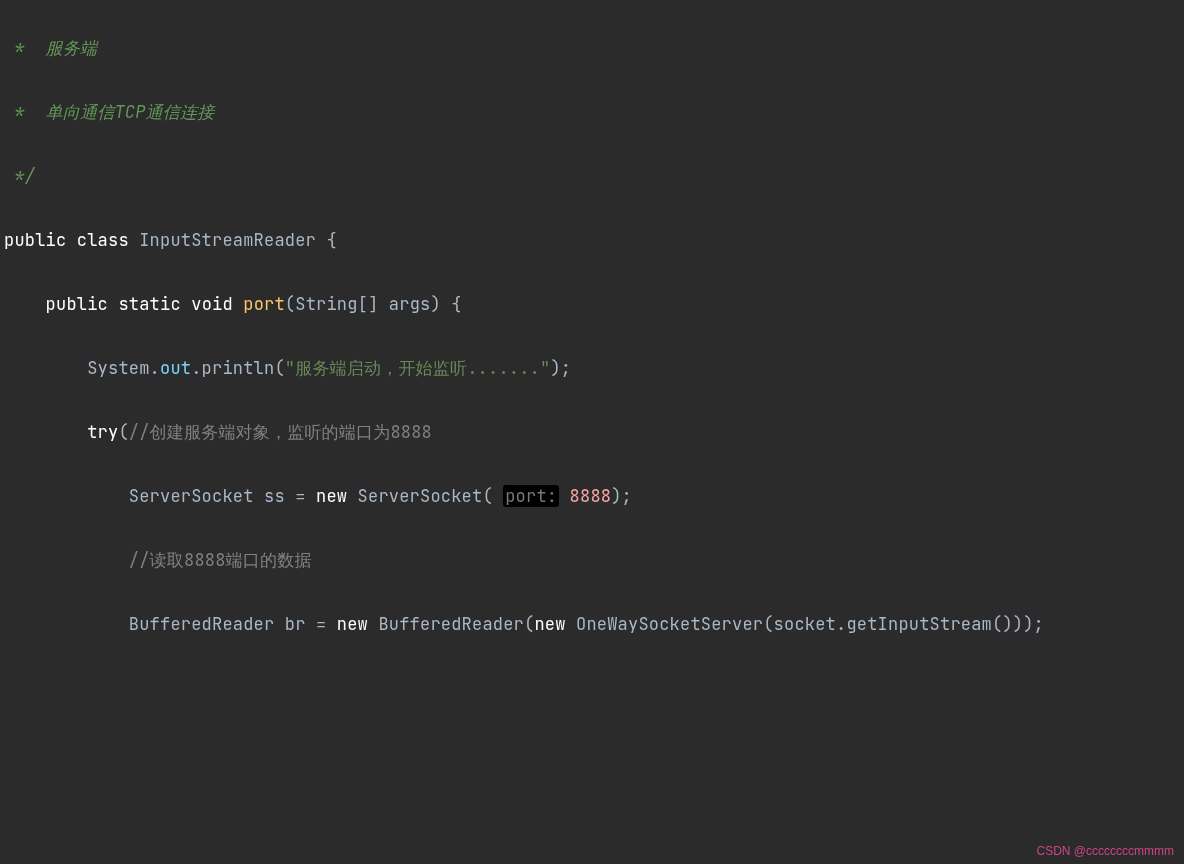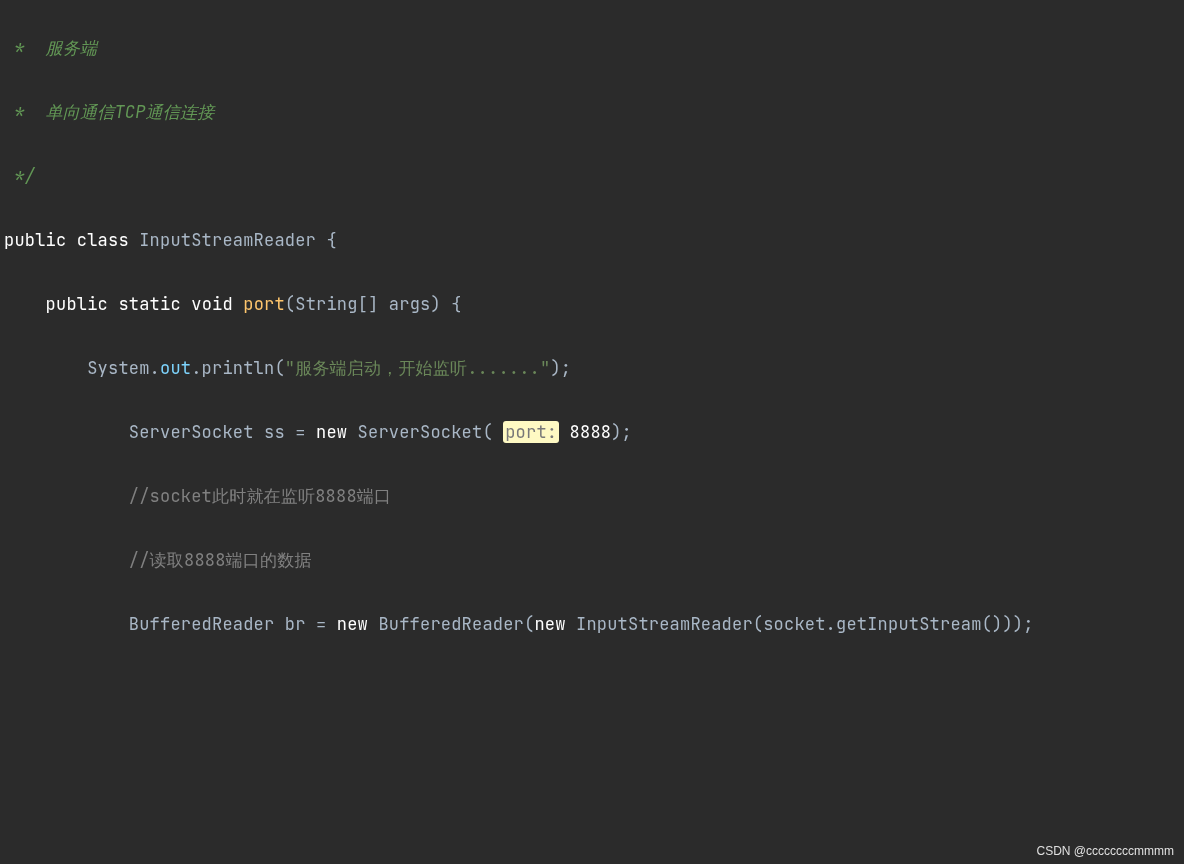--- a/index.html
+++ b/index.html
@@ -5,38 +5,38 @@
   html,body{margin:0;padding:0;background:#2b2b2b;width:1184px;height:864px;overflow:hidden}
   .editor{font-family:'JetBrains Mono','Consolas','Courier New',monospace;font-size:17px;
     line-height:32px;color:#a9b7c6;padding:0 0 0 4px;white-space:pre;letter-spacing:0.2px}
   .ln{display:block;height:32px}
   .c-doc{color:#629755;font-style:italic}
   .c-line{color:#808080}
   .kw{color:#ffffff}
   .mth{color:#ffc66d}
   .fld{color:#7dd3fc;}
   .str{color:#6a8759}
-  .num{color:#ffffff}
-  .hint{color:#787878;background:#fef9c3;border-radius:3px;padding:0 2px}
-  .wm{position:absolute;right:10px;bottom:6px;color:#ffffff;font-family:sans-serif;font-size:12px;opacity:.85}
+  .num{color:#fca5a5}
+  .hint{color:#787878;background:#000000;border-radius:3px;padding:0 2px}
+  .wm{position:absolute;right:10px;bottom:6px;color:#ec4899;font-family:sans-serif;font-size:12px;opacity:.85}
 </style>
 </head>
 <body>
 
 <div class="editor">
 <span class="ln"><span class="c-doc"> *  服务端</span></span>
 <span class="ln"><span class="c-doc"> *  单向通信TCP通信连接</span></span>
 <span class="ln"><span class="c-doc"> */</span></span>
 <span class="ln"><span class="kw">public</span> <span class="kw">class</span> <span>InputStreamReader </span><span>{</span></span>
 <span class="ln"><span>    </span><span class="kw">public</span> <span class="kw">static</span> <span class="kw">void</span> <span class="mth">port</span><span>(String[] args) {</span></span>
 <span class="ln"><span>        System.</span><span class="fld">out</span><span>.println(</span><span class="str">"服务端启动，开始监听......."</span><span>);</span></span>
+<span class="ln"><span>        </span><span class="kw">try</span><span>(</span><span class="c-line">//创建服务端对象，监听的端口为8888</span></span>
 <span class="ln"><span>            ServerSocket ss = </span><span class="kw">new</span><span> ServerSocket( </span><span class="hint">port:</span><span> </span><span class="num">8888</span><span>);</span></span>
-<span class="ln"><span class="c-line">            //socket此时就在监听8888端口</span></span>
 <span class="ln"><span class="c-line">            //读取8888端口的数据</span></span>
-<span class="ln"><span>            BufferedReader br = </span><span class="kw">new</span><span> BufferedReader(</span><span class="kw">new</span><span> InputStreamReader(socket.getInputStream()));</span></span>
+<span class="ln"><span>            BufferedReader br = </span><span class="kw">new</span><span> BufferedReader(</span><span class="kw">new</span><span> OneWaySocketServer(socket.getInputStream()));</span></span>
 
 
 
 
 
 
 
 
 
 

